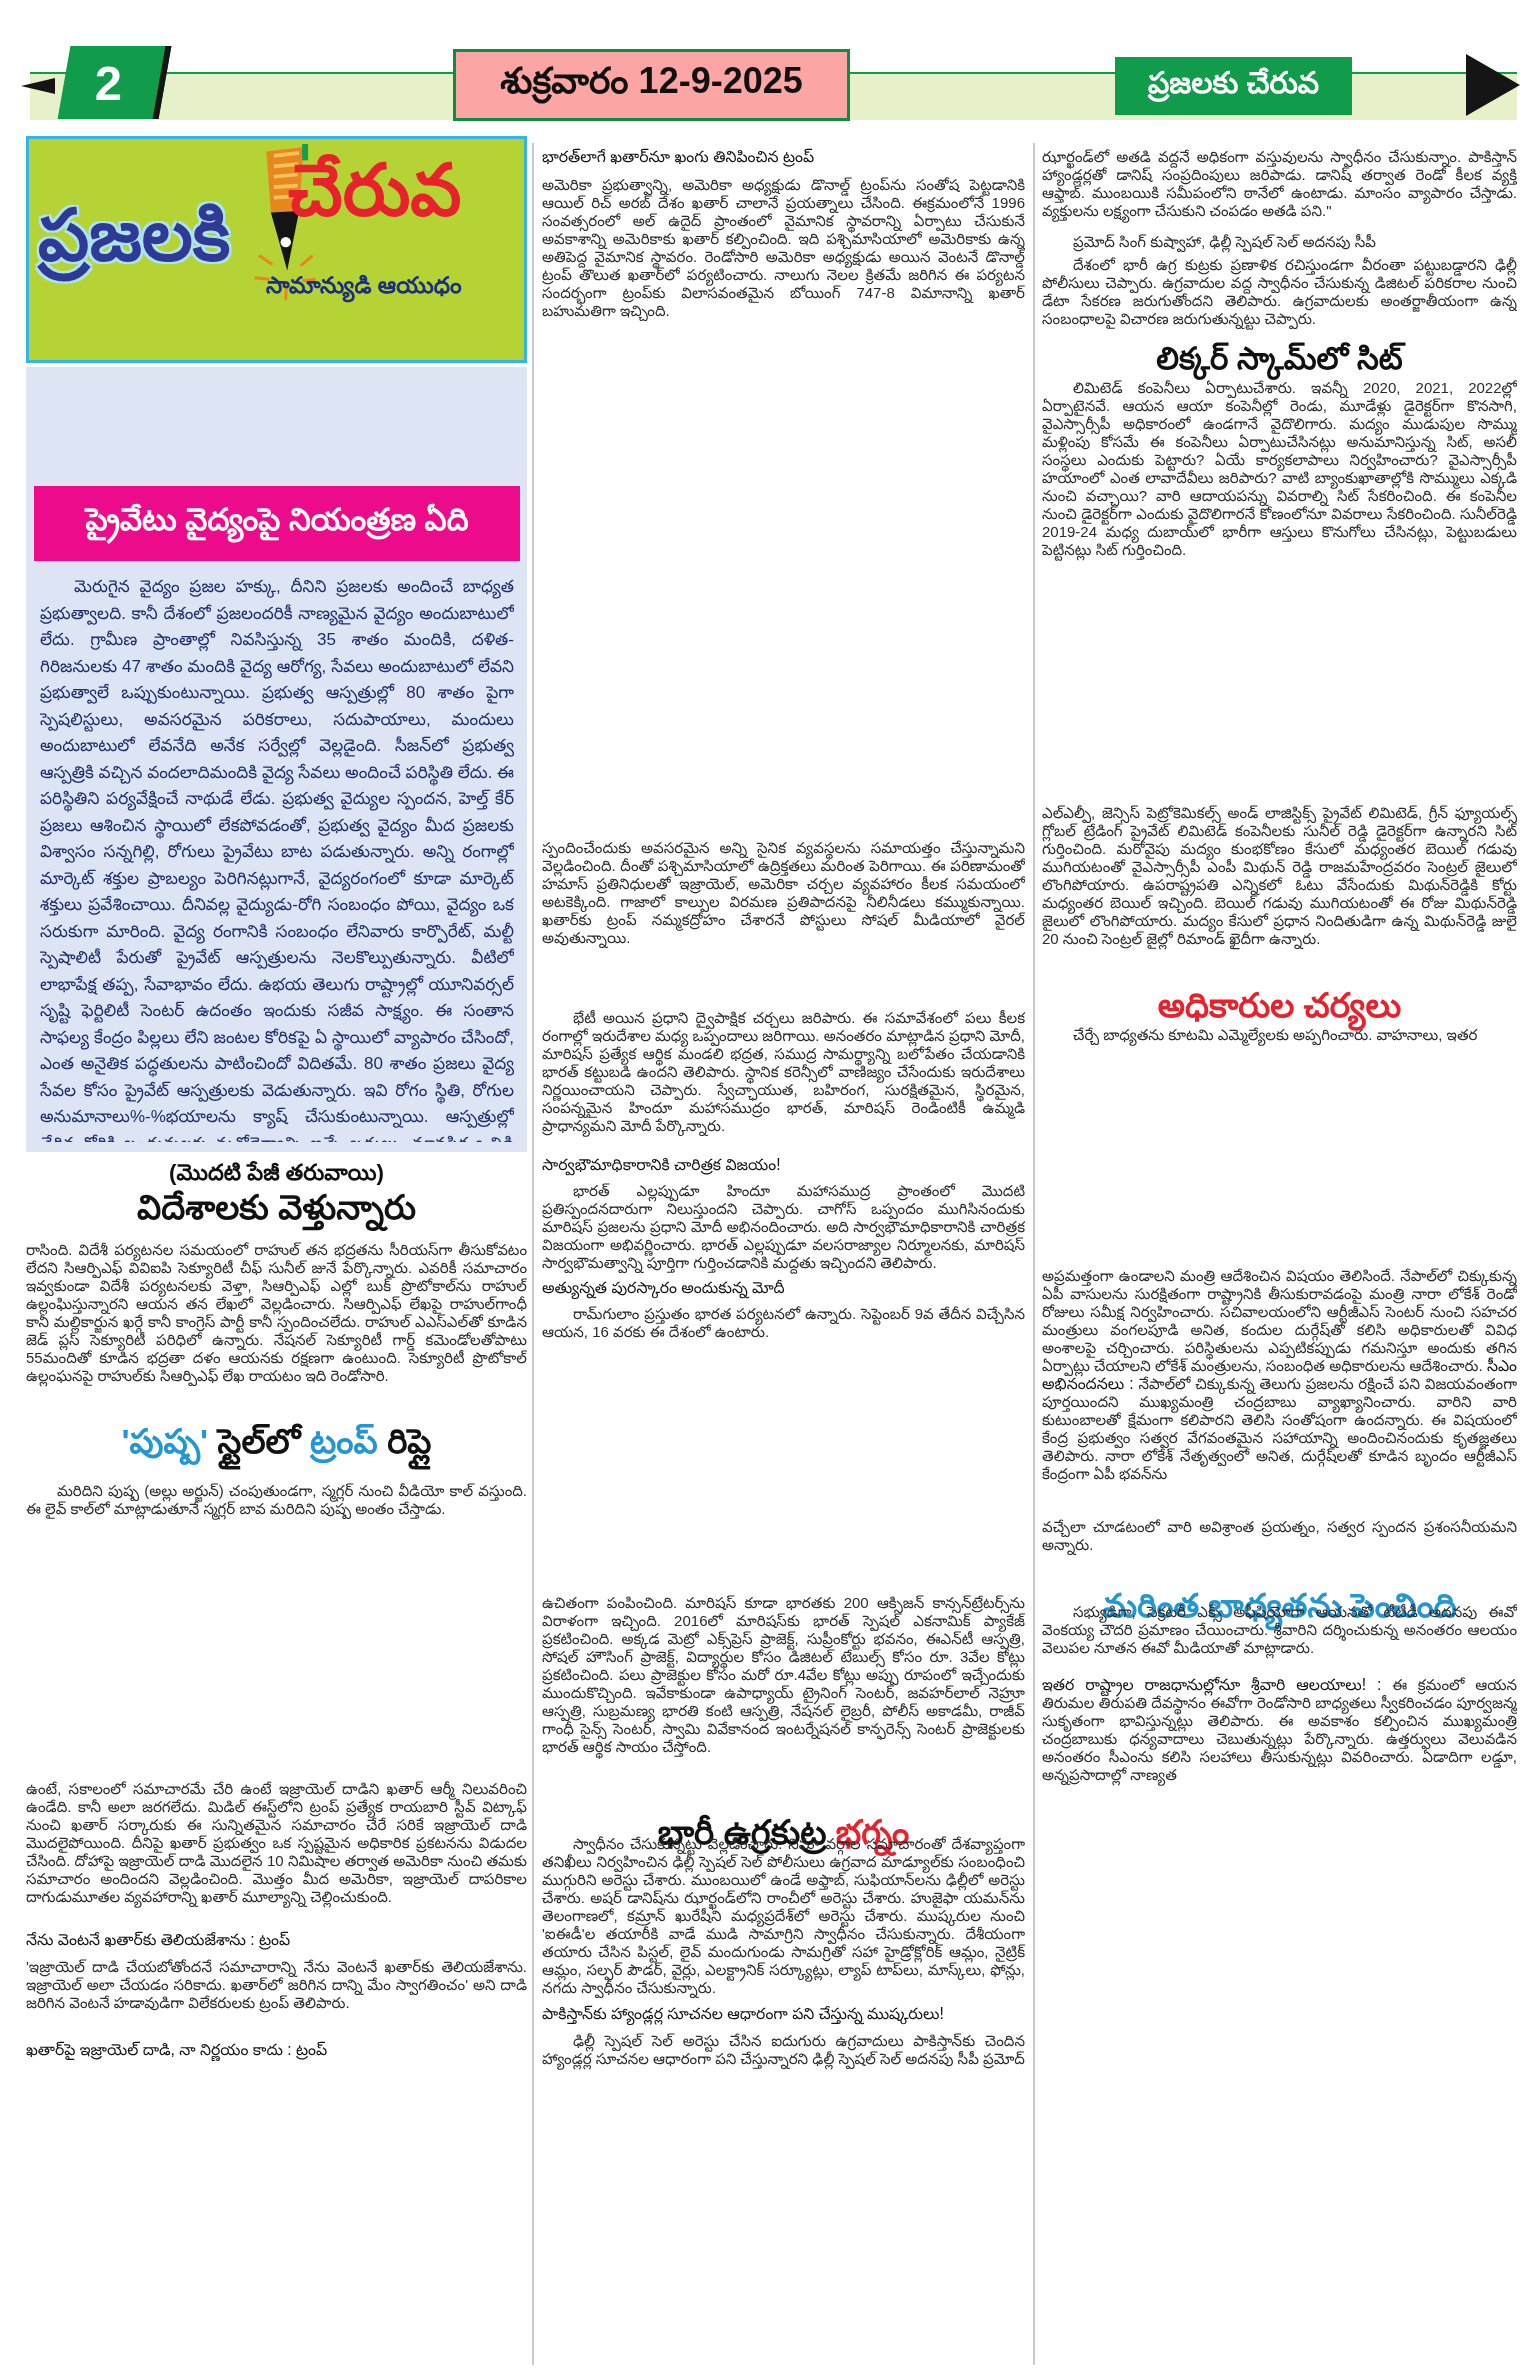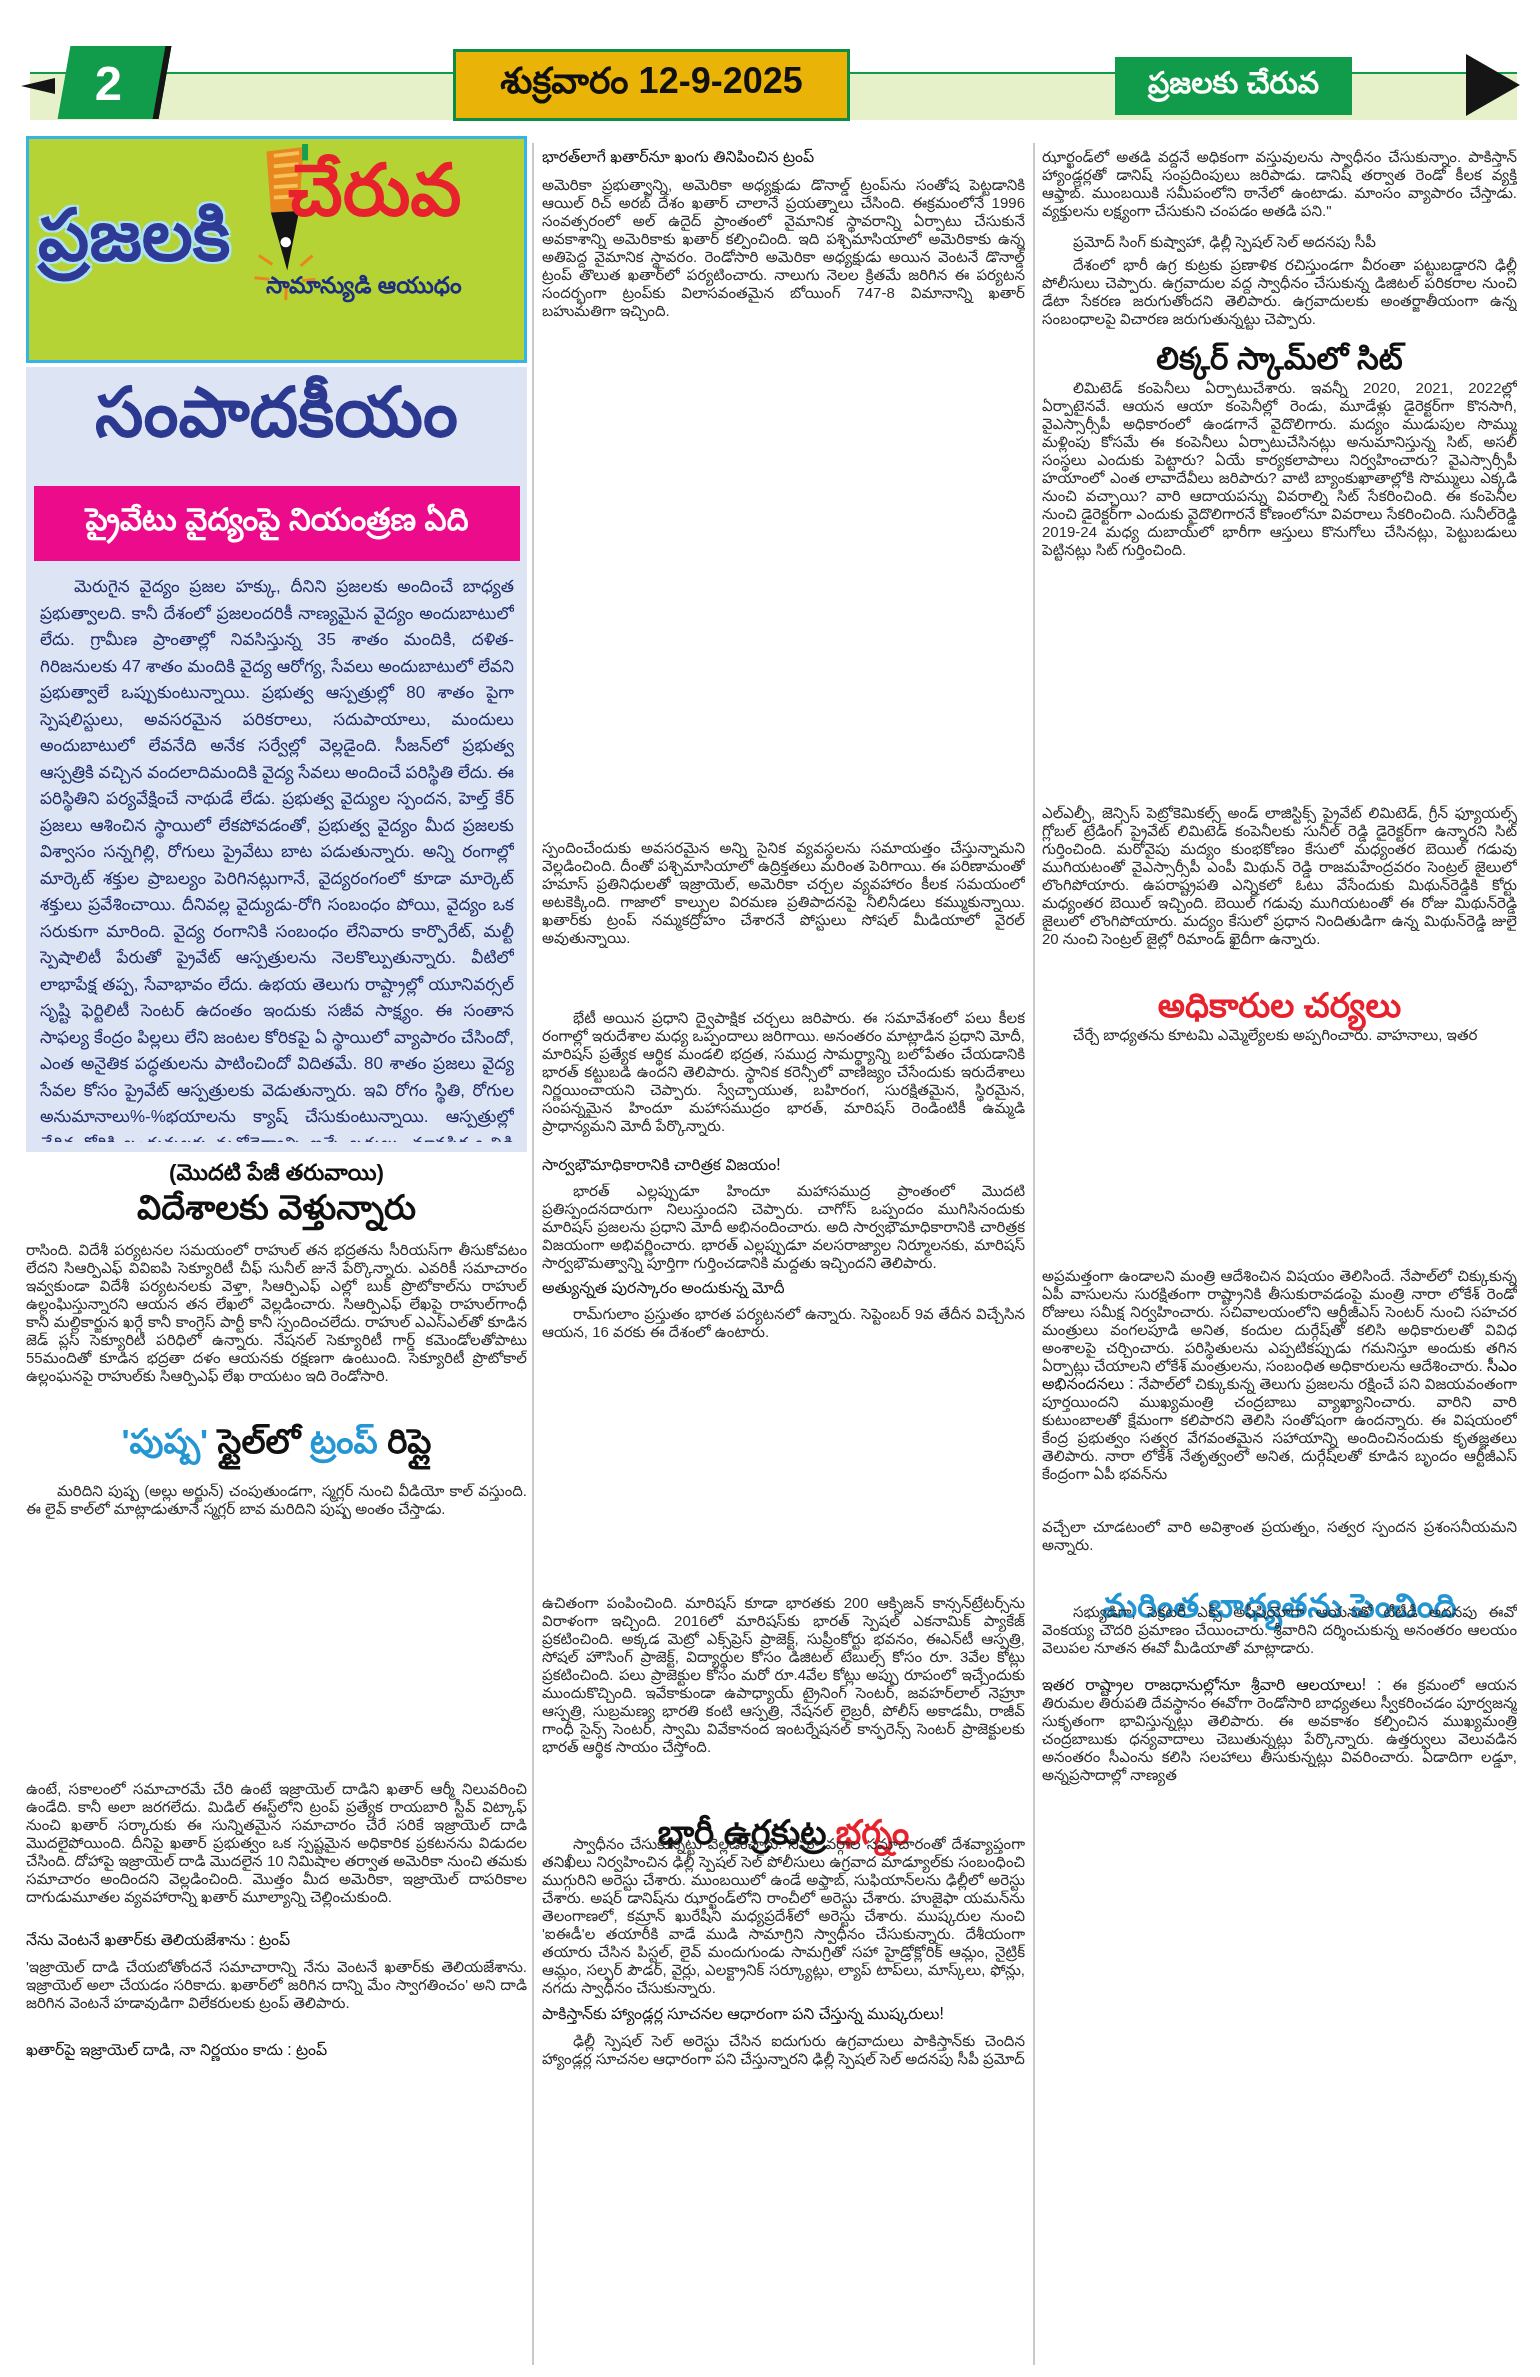--- a/index.html
+++ b/index.html
@@ -7,21 +7,21 @@
         font-family:"Liberation Sans","DejaVu Sans",sans-serif;color:#2b2b2b;}
   .abs{position:absolute;}
   
   .band{left:30px;top:72px;width:1487px;height:46px;background:#e6f0c9;border-top:2.2px solid #0f9c49;}
   .tri-left{left:21px;top:78px;width:0;height:0;border-top:8.2px solid transparent;
             border-bottom:8.2px solid transparent;border-right:34px solid #151515;}
   .pagenum-box{left:64px;top:46px;width:95px;height:73px;background:#119c4b;
                transform:skewX(-10deg);border-right:6px solid #151515;}
   .pagenum{left:64px;top:46px;width:89px;height:73px;display:flex;align-items:center;justify-content:center;
            color:#fff;font-size:49px;font-weight:bold;}
-  .date-box{left:453px;top:49px;width:391px;height:66px;background:#eab308;border:3.7px solid #0e8c43;
+  .date-box{left:453px;top:49px;width:391px;height:66px;background:#fca5a5;border:3.7px solid #0e8c43;
             display:flex;align-items:center;justify-content:center;font-size:36px;font-weight:bold;color:#111;}
   .right-box{left:1115px;top:57px;width:237px;height:58px;background:#119c4b;display:flex;align-items:center;
              justify-content:center;color:#fff;font-size:30px;font-weight:bold;}
   .arrow-right{left:1466px;top:54px;width:0;height:0;border-top:31px solid transparent;
                border-bottom:31px solid transparent;border-left:54px solid #151515;}
   .vsep{width:1.5px;background:#c9c9c9;top:143px;height:2222px;}
   
   .masthead{left:26px;top:136px;width:501px;height:227px;background:#b5d334;border:3px solid #35b4ea;box-sizing:border-box;}
   .mh-blue{left:9px;top:58px;font-size:72px;font-weight:bold;color:#2e3a96;
            text-shadow:2.2px 2.2px 0 #aee3f7,-2.2px -2.2px 0 #aee3f7,2.2px -2.2px 0 #aee3f7,-2.2px 2.2px 0 #aee3f7;font-family:Liberation Mono, monospace;}
@@ -90,21 +90,20 @@
           </g>
           <rect x="78" y="0" width="8" height="22" fill="#16a04e"></rect>
         </g>
       </svg>
     </span>
     <span class="abs mh-red">చేరువ</span>
     <span class="abs mh-tag">సామాన్యుడి ఆయుధం</span>
   </div>
 
   <div class="abs edit-box"></div>
-  <div class="abs edit-title">సంపాదకీయం</div>
   <div class="abs edit-band">
     <span>ప్రైవేటు వైద్యంపై నియంత్రణ ఏది</span>
   </div>
   <div class="abs edit-body">మెరుగైన వైద్యం ప్రజల హక్కు, దీనిని ప్రజలకు అందించే బాధ్యత ప్రభుత్వాలది. కానీ దేశంలో ప్రజలందరికీ నాణ్యమైన వైద్యం అందుబాటులో లేదు. గ్రామీణ ప్రాంతాల్లో నివసిస్తున్న 35 శాతం మందికి, దళిత-గిరిజనులకు 47 శాతం మందికి వైద్య ఆరోగ్య, సేవలు అందుబాటులో లేవని ప్రభుత్వాలే ఒప్పుకుంటున్నాయి. ప్రభుత్వ ఆస్పత్రుల్లో 80 శాతం పైగా స్పెషలిస్టులు, అవసరమైన పరికరాలు, సదుపాయాలు, మందులు అందుబాటులో లేవనేది అనేక సర్వేల్లో వెల్లడైంది. సీజన్‌లో ప్రభుత్వ ఆస్పత్రికి వచ్చిన వందలాదిమందికి వైద్య సేవలు అందించే పరిస్థితి లేదు. ఈ పరిస్థితిని పర్యవేక్షించే నాథుడే లేడు. ప్రభుత్వ వైద్యుల స్పందన, హెల్త్ కేర్ ప్రజలు ఆశించిన స్థాయిలో లేకపోవడంతో, ప్రభుత్వ వైద్యం మీద ప్రజలకు విశ్వాసం సన్నగిల్లి, రోగులు ప్రైవేటు బాట పడుతున్నారు. అన్ని రంగాల్లో మార్కెట్ శక్తుల ప్రాబల్యం పెరిగినట్లుగానే, వైద్యరంగంలో కూడా మార్కెట్ శక్తులు ప్రవేశించాయి. దీనివల్ల వైద్యుడు-రోగి సంబంధం పోయి, వైద్యం ఒక సరుకుగా మారింది. వైద్య రంగానికి సంబంధం లేనివారు కార్పొరేట్, మల్టీ స్పెషాలిటీ పేరుతో ప్రైవేట్ ఆస్పత్రులను నెలకొల్పుతున్నారు. వీటిలో లాభాపేక్ష తప్ప, సేవాభావం లేదు. ఉభయ తెలుగు రాష్ట్రాల్లో యూనివర్సల్ సృష్టి ఫెర్టిలిటీ సెంటర్ ఉదంతం ఇందుకు సజీవ సాక్ష్యం. ఈ సంతాన సాఫల్య కేంద్రం పిల్లలు లేని జంటల కోరికపై ఏ స్థాయిలో వ్యాపారం చేసిందో, ఎంత అనైతిక పద్ధతులను పాటించిందో విదితమే. 80 శాతం ప్రజలు వైద్య సేవల కోసం ప్రైవేట్ ఆస్పత్రులకు వెడుతున్నారు. ఇవి రోగం స్థితి, రోగుల అనుమానాలు%-%భయాలను క్యాష్ చేసుకుంటున్నాయి. ఆస్పత్రుల్లో చేరిన రోగికి బంధువులకు మనోధైర్యాన్ని ఇచ్చే బదులు, మానసిక ఒత్తిడి పెంచి వారి నుంచి డబ్బు పిండుకుంటున్నారు. రోగనిర్ధారణ చేయవలసిన ల్యాబ్‌లు, డాక్టర్ అడిగినట్లుగా రిపోర్ట్స్ తయారు చేస్తున్నాయి. రోగ నిర్ధారణకు చేయాల్సిన టెస్టుల స్థానంలో రోగి నుంచి బిల్లు వసూలు చేసే లక్ష్యంగా అనవసరపు టెస్టులు చేస్తున్నారు. మాస్టర్ చెకప్‌ల పేరిట కార్పొరేట్ కంపెనీలు చేస్తున్న ప్రచారానికి మధ్యతరగతి ప్రజలు బాగా ఆకర్షితులవుతున్నారు. పేషెంటుకున్న వ్యాధిపై పోరాడే సందర్భంలో డాక్టర్ ప్రధాన వనరు ఔషధాలే. ఈ ఔషధాలపై డాక్టర్లదే నిర్ణయాధికారం. దీంతో వీరికి పార్టీలు, టూర్స్, ఖరీదైన గిఫ్టులు, సెమినార్స్ వంటివి ఎరవేసి సేవకులుగా మార్చుకుంటున్నాయి ఫార్మా కంపెనీలు. అందుకే డాక్టర్ రాసిన మందులు అనుబంధ ఫార్మసీలో తప్ప బయట ఎక్కడా దొరకవు. వారి ఆదాయాల కోసం అవసరం లేని మందులను కూడా రోగితో తినిపిస్తున్నారు. దీంతో రోగుల ఆరోగ్యం ప్రమాదకరమైన స్థితిలోకి చేరుతోంది. తెలుగు రాష్ట్రాలలో 40%-%50 సంవత్సరాల మధ్య గల మహిళల్లో ఎక్కువ మందికి గర్భసంచిలు లేవనేది సత్యమే. గర్భసంచికి ఏ చిన్న సమస్య వచ్చినా క్యాన్సర్ పేరిట భయాలు నెలకొల్పి ఆపరేషన్లు చేసి వాటిని తీసేస్తున్న ఉదంతాలు అనేకం ఉన్నాయి. ప్రభుత్వ నిబంధనల ప్రకారం గర్భిణీలకు నార్మల్ డెలివరీ చేయాలి.</div>
 
   <div class="abs note center" style="left:26px;top:1160px;width:501px;">(మొదటి పేజీ తరువాయి)</div>
   <div class="abs headline h-black" style="left:26px;top:1188px;width:501px;font-size:34px;">విదేశాలకు వెళ్తున్నారు</div>
   <div class="abs body-txt" style="left:26px;top:1241px;width:501px;height:180px;">రాసింది. విదేశీ పర్యటనల సమయంలో రాహుల్ తన భద్రతను సీరియస్‌గా తీసుకోవటం లేదని సిఆర్పిఎఫ్ వివిఐపి సెక్యూరిటీ చీఫ్ సునీల్ జునే పేర్కొన్నారు. ఎవరికీ సమాచారం ఇవ్వకుండా విదేశీ పర్యటనలకు వెళ్తా, సిఆర్పిఎఫ్ ఎల్లో బుక్ ప్రొటోకాల్‌ను రాహుల్ ఉల్లంఘిస్తున్నారని ఆయన తన లేఖలో వెల్లడించారు. సిఆర్పిఎఫ్ లేఖపై రాహుల్‌గాంధీ కానీ మల్లికార్జున ఖర్గే కానీ కాంగ్రెస్ పార్టీ కానీ స్పందించలేదు. రాహుల్ ఎఎస్ఎల్‌తో కూడిన జెడ్ ప్లస్ సెక్యూరిటీ పరిధిలో ఉన్నారు. నేషనల్ సెక్యూరిటీ గార్డ్ కమెండోలతోపాటు 55మందితో కూడిన భద్రతా దళం ఆయనకు రక్షణగా ఉంటుంది. సెక్యూరిటీ ప్రొటోకాల్ ఉల్లంఘనపై రాహుల్‌కు సిఆర్పిఎఫ్ లేఖ రాయటం ఇది రెండోసారి.</div>
 
   <div class="abs headline" style="left:26px;top:1422px;width:501px;font-size:34px;">

